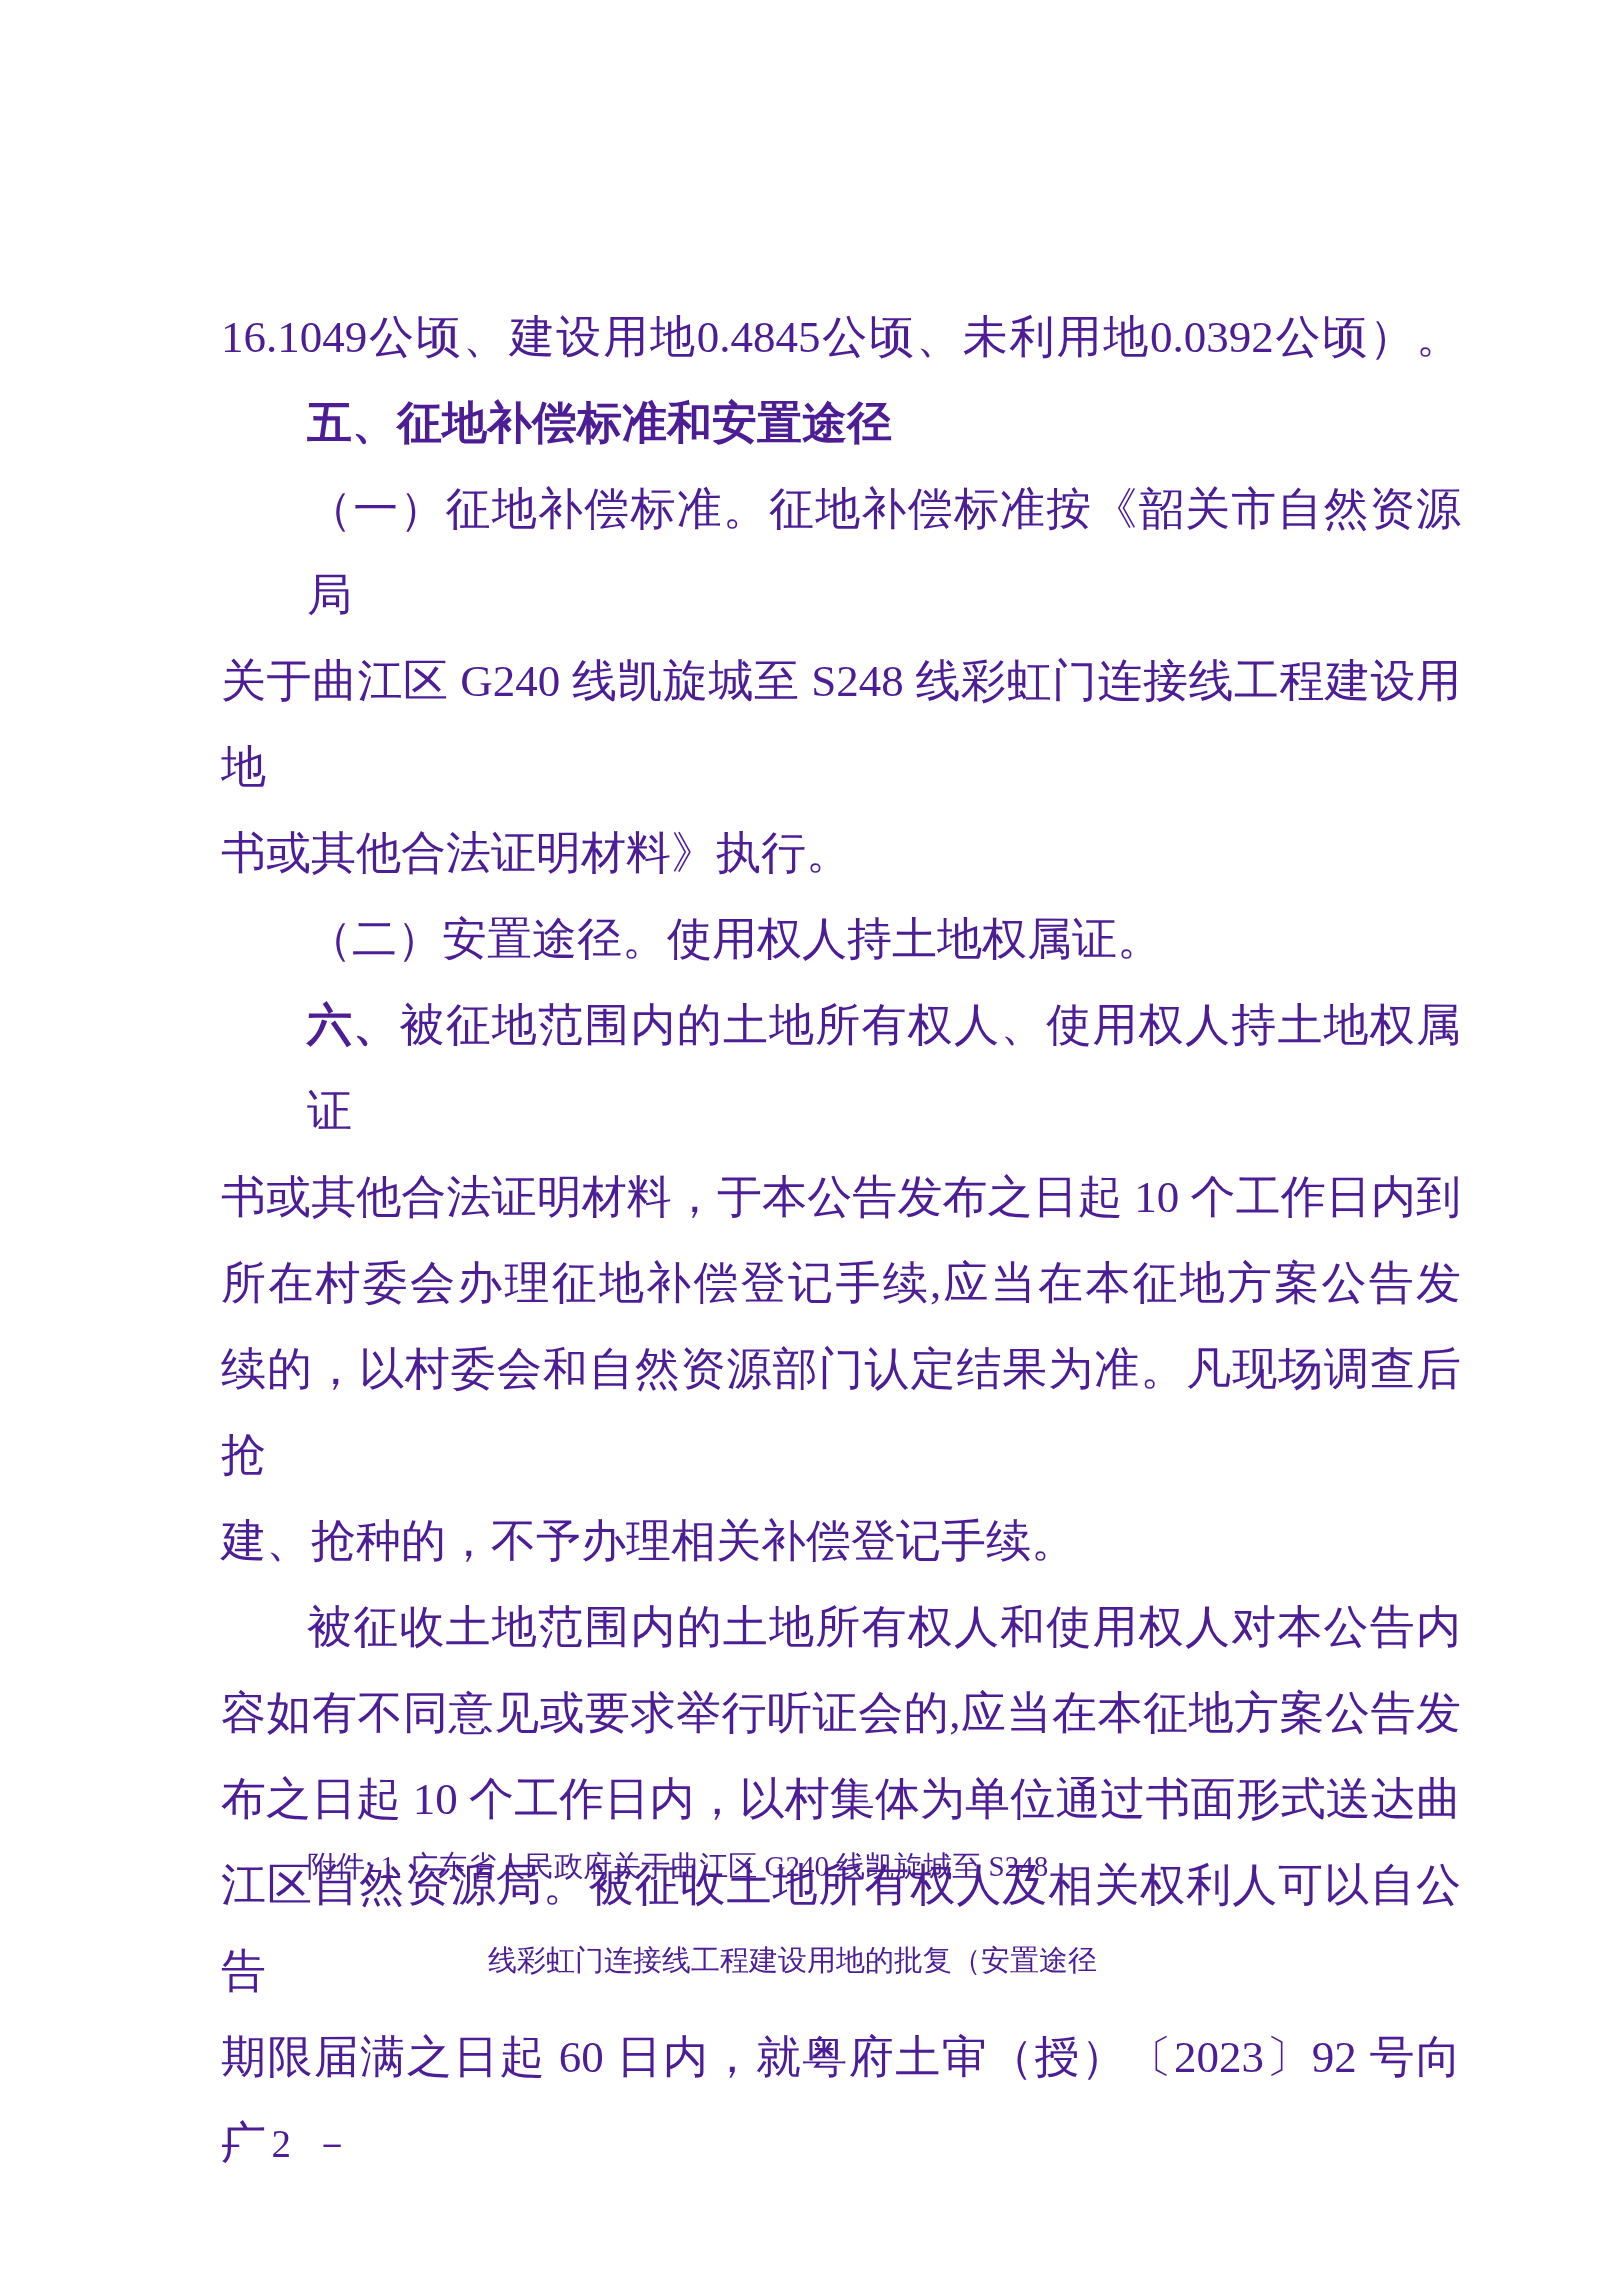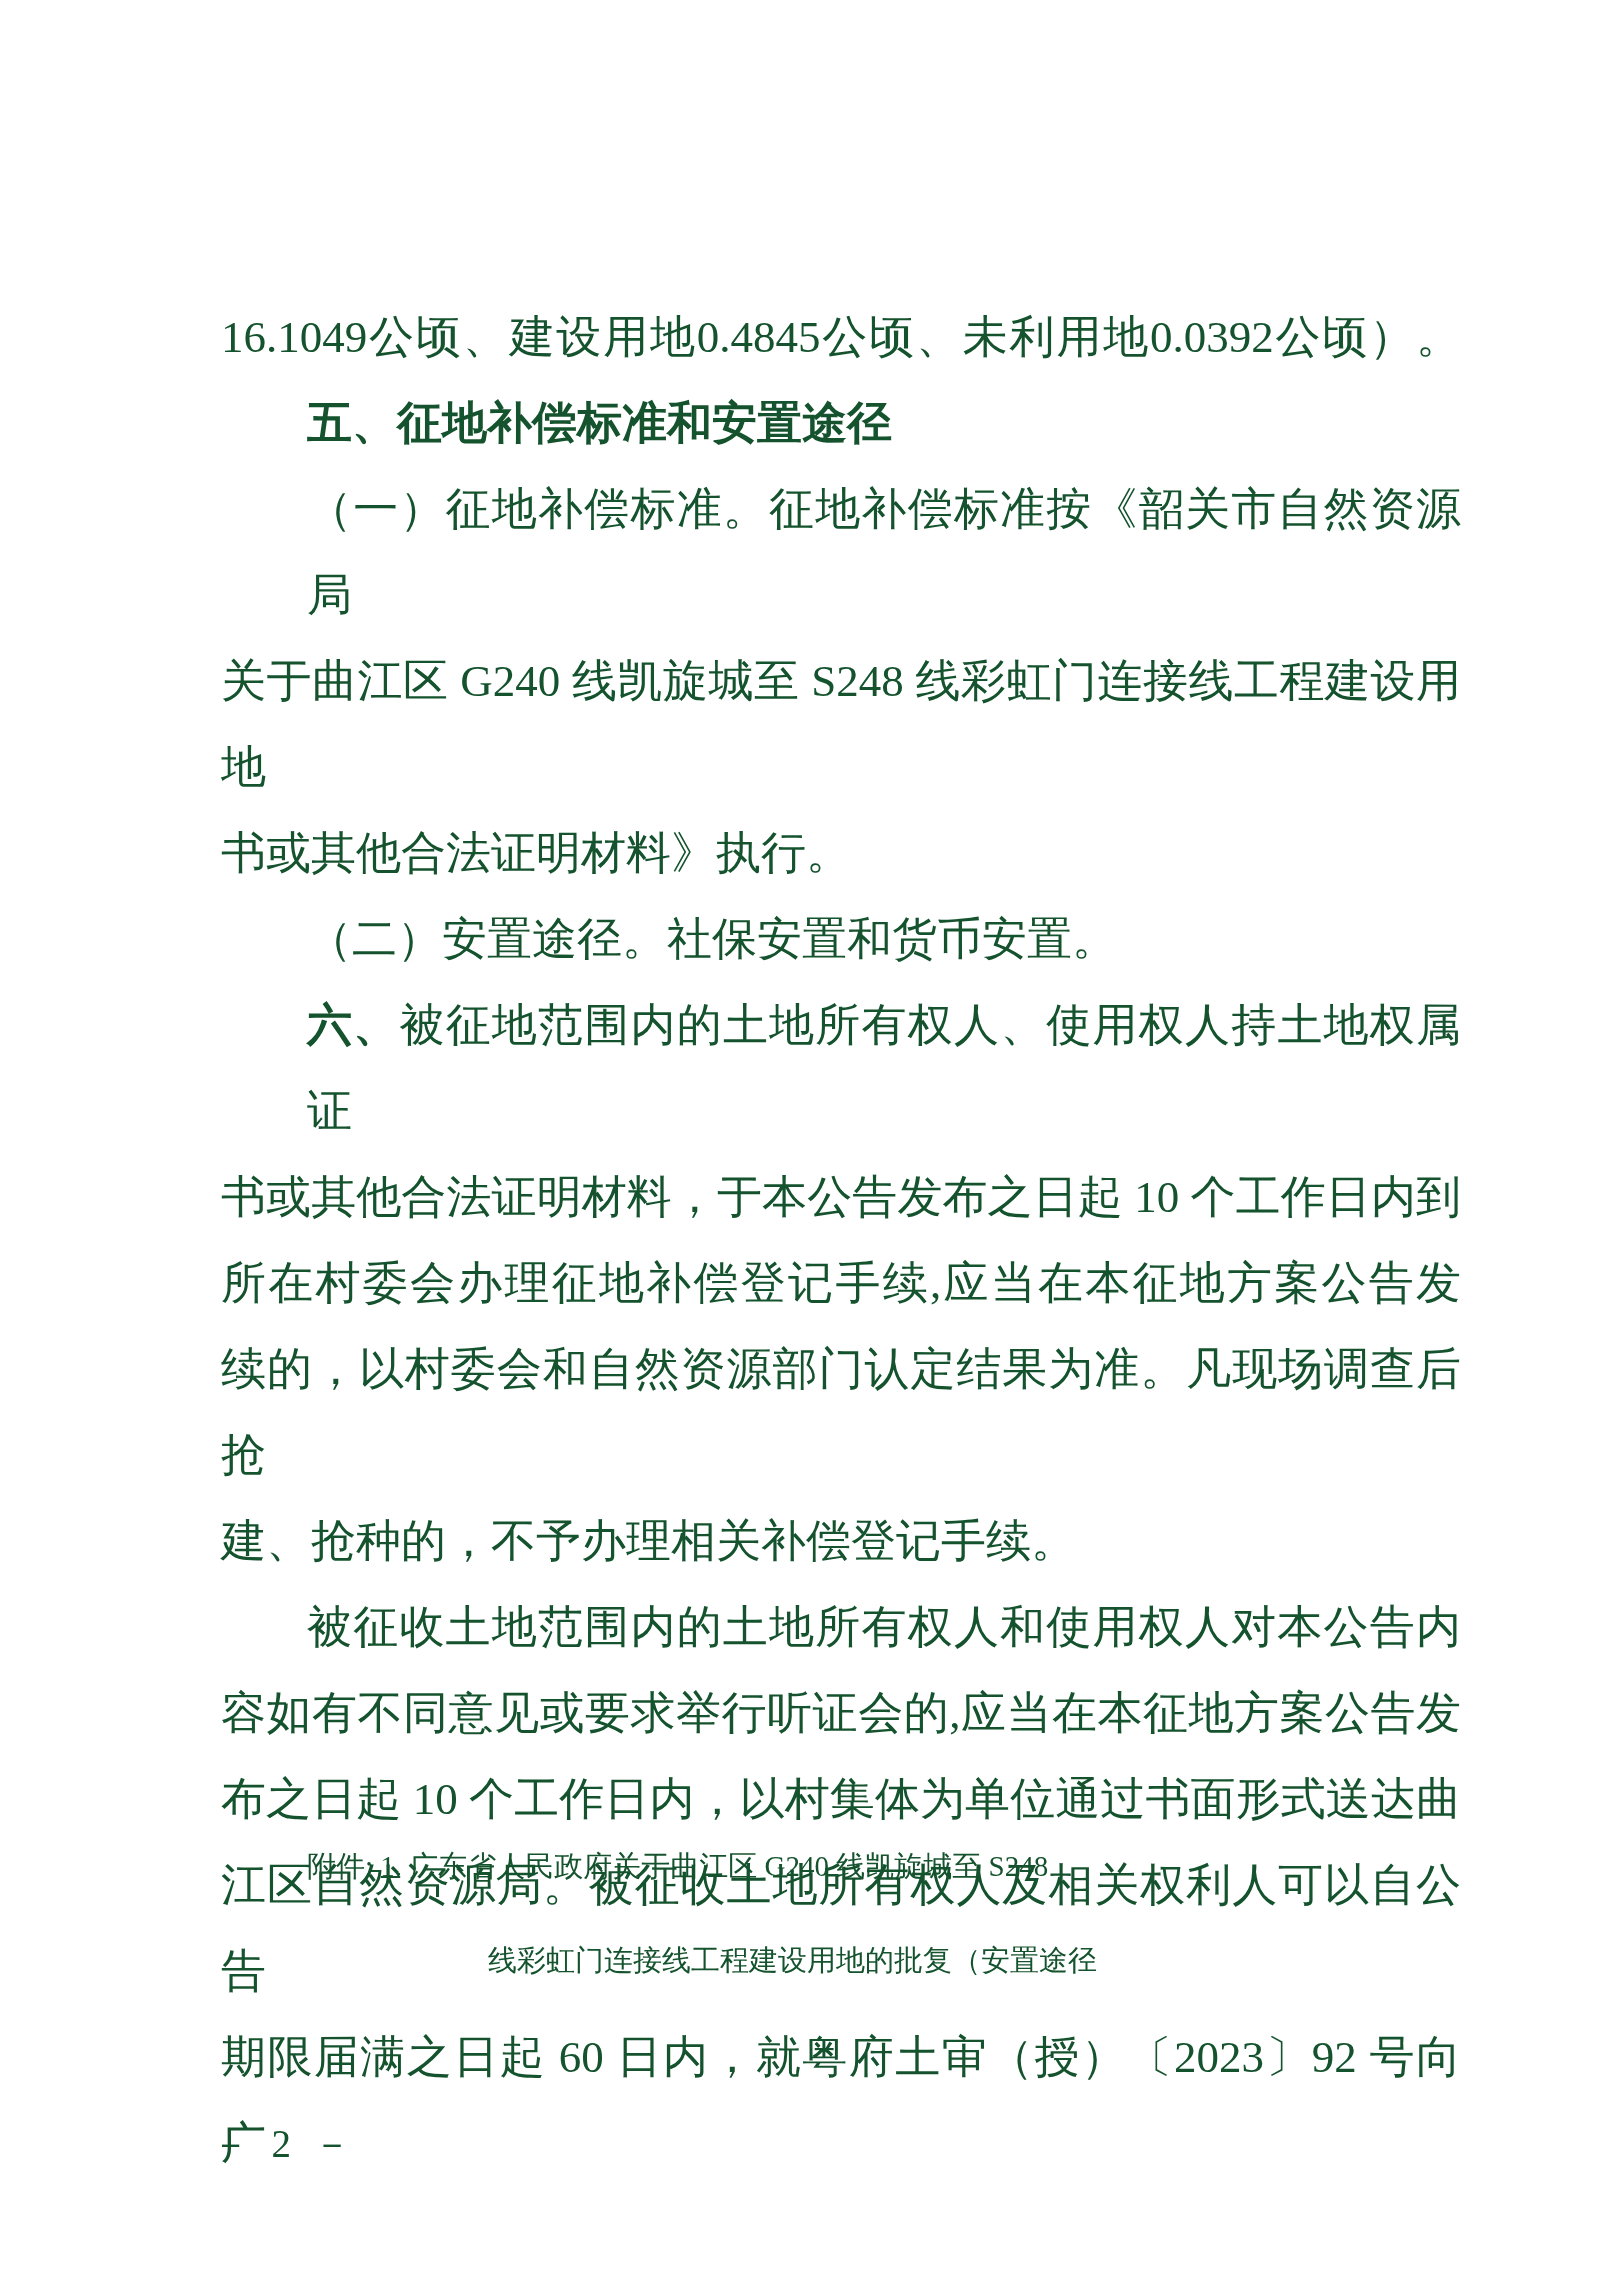--- a/index.html
+++ b/index.html
@@ -2,21 +2,21 @@
 <html><head>
 <meta charset="utf-8">
 <style>
   html, body { margin: 0; padding: 0; background: #e8e8e8; }
   .page {
     position: relative;
     width: 1620px;
     height: 2291px;
     background: #ffffff;
     font-family: "Liberation Serif", "DejaVu Serif", serif;
-    color: #14532d;
+    color: #4c1d95;
     overflow: hidden;
   }
   .doc-body {
     position: absolute;
     left: 221px;
     top: 294px;
     width: 1240px;
     font-size: 45px;
     line-height: 86px;
   }
@@ -54,21 +54,21 @@
 </head>
 <body>
 
 <div class="page">
   <div class="doc-body">
       <div class="line just"><span class="seg">16.1049公顷、建设用地0.4845公顷、未利用地0.0392公顷）。</span></div>
       <div class="line indent"><span class="seg hei">五、征地补偿标准和安置途径</span></div>
       <div class="line just indent"><span class="seg">（一）征地补偿标准。征地补偿标准按《韶关市自然资源局</span></div>
       <div class="line just"><span class="seg">关于曲江区 G240 线凯旋城至 S248 线彩虹门连接线工程建设用地</span></div>
       <div class="line"><span class="seg">书或其他合法证明材料》执行。</span></div>
-      <div class="line indent"><span class="seg">（二）安置途径。社保安置和货币安置。</span></div>
+      <div class="line indent"><span class="seg">（二）安置途径。使用权人持土地权属证。</span></div>
       <div class="line just indent"><span class="seg hei">六、</span><span class="seg">被征地范围内的土地所有权人、使用权人持土地权属证</span></div>
       <div class="line just"><span class="seg">书或其他合法证明材料，于本公告发布之日起 10 个工作日内到</span></div>
       <div class="line just"><span class="seg">所在村委会办理征地补偿登记手续,应当在本征地方案公告发</span></div>
       <div class="line just"><span class="seg">续的，以村委会和自然资源部门认定结果为准。凡现场调查后抢</span></div>
       <div class="line"><span class="seg">建、抢种的，不予办理相关补偿登记手续。</span></div>
       <div class="line just indent"><span class="seg">被征收土地范围内的土地所有权人和使用权人对本公告内</span></div>
       <div class="line just"><span class="seg">容如有不同意见或要求举行听证会的,应当在本征地方案公告发</span></div>
       <div class="line just"><span class="seg">布之日起 10 个工作日内，以村集体为单位通过书面形式送达曲</span></div>
       <div class="line just"><span class="seg">江区自然资源局。被征收土地所有权人及相关权利人可以自公告</span></div>
       <div class="line just"><span class="seg">期限届满之日起 60 日内，就粤府土审（授）〔2023〕92 号向广</span></div>

